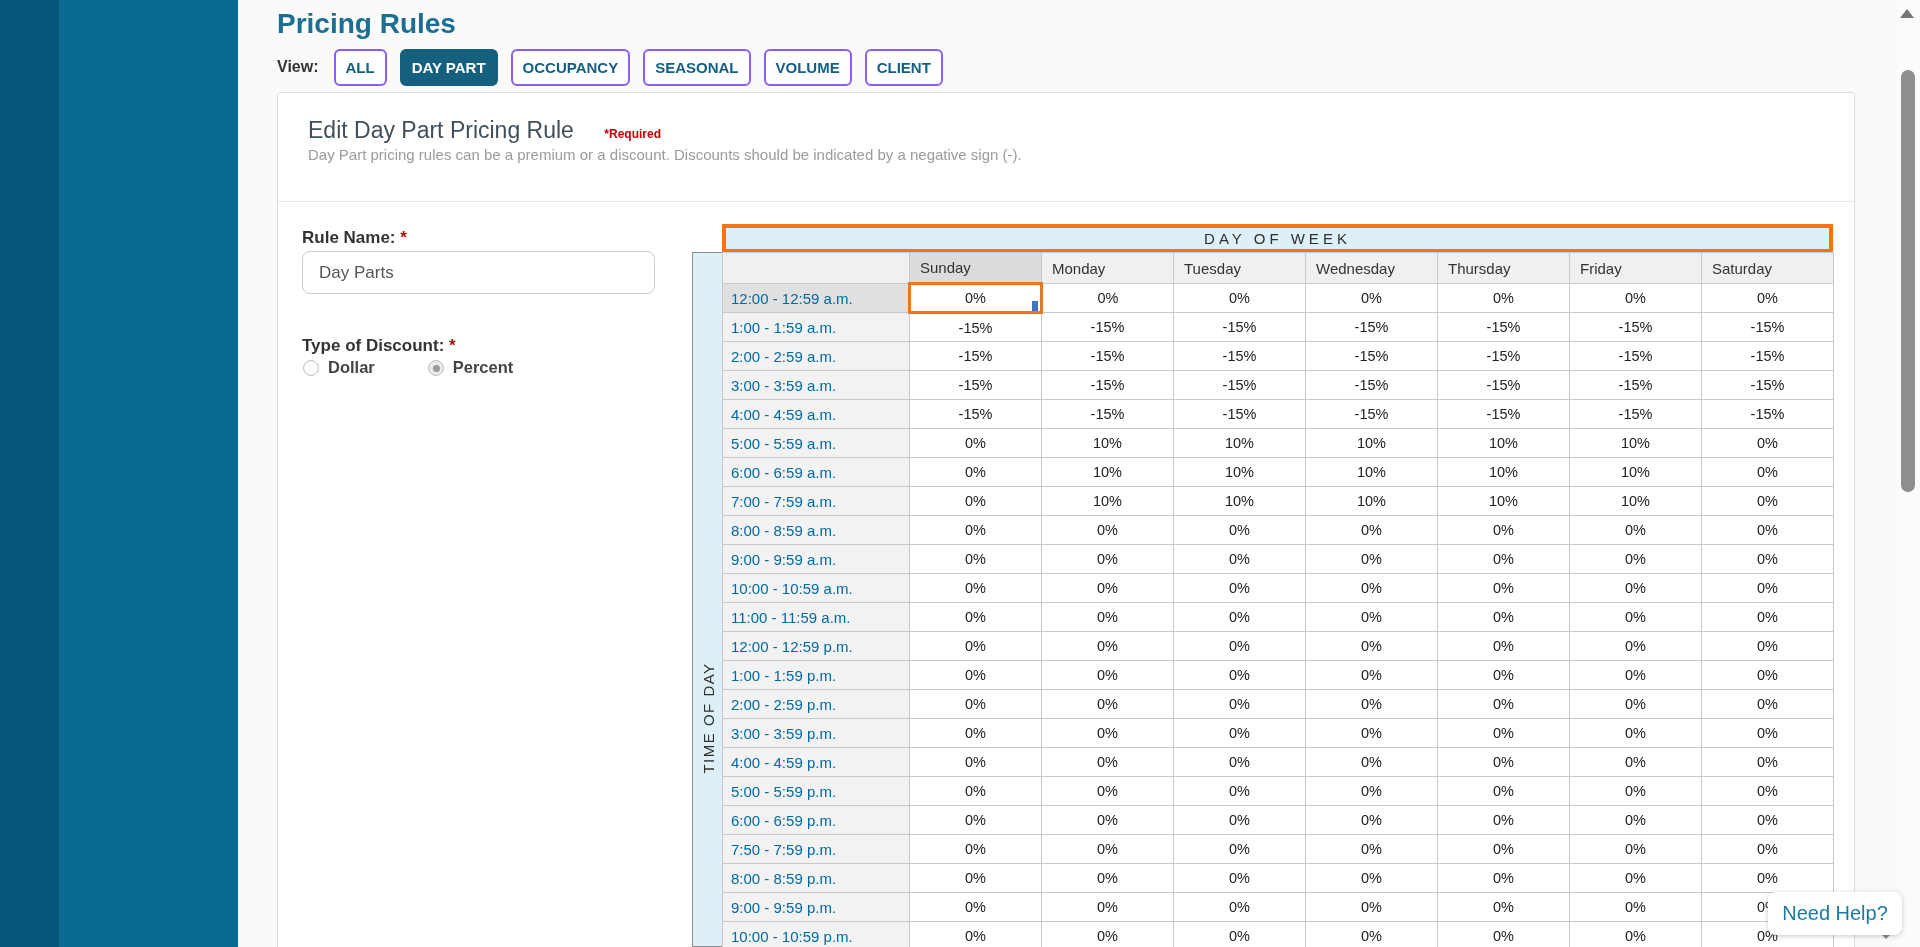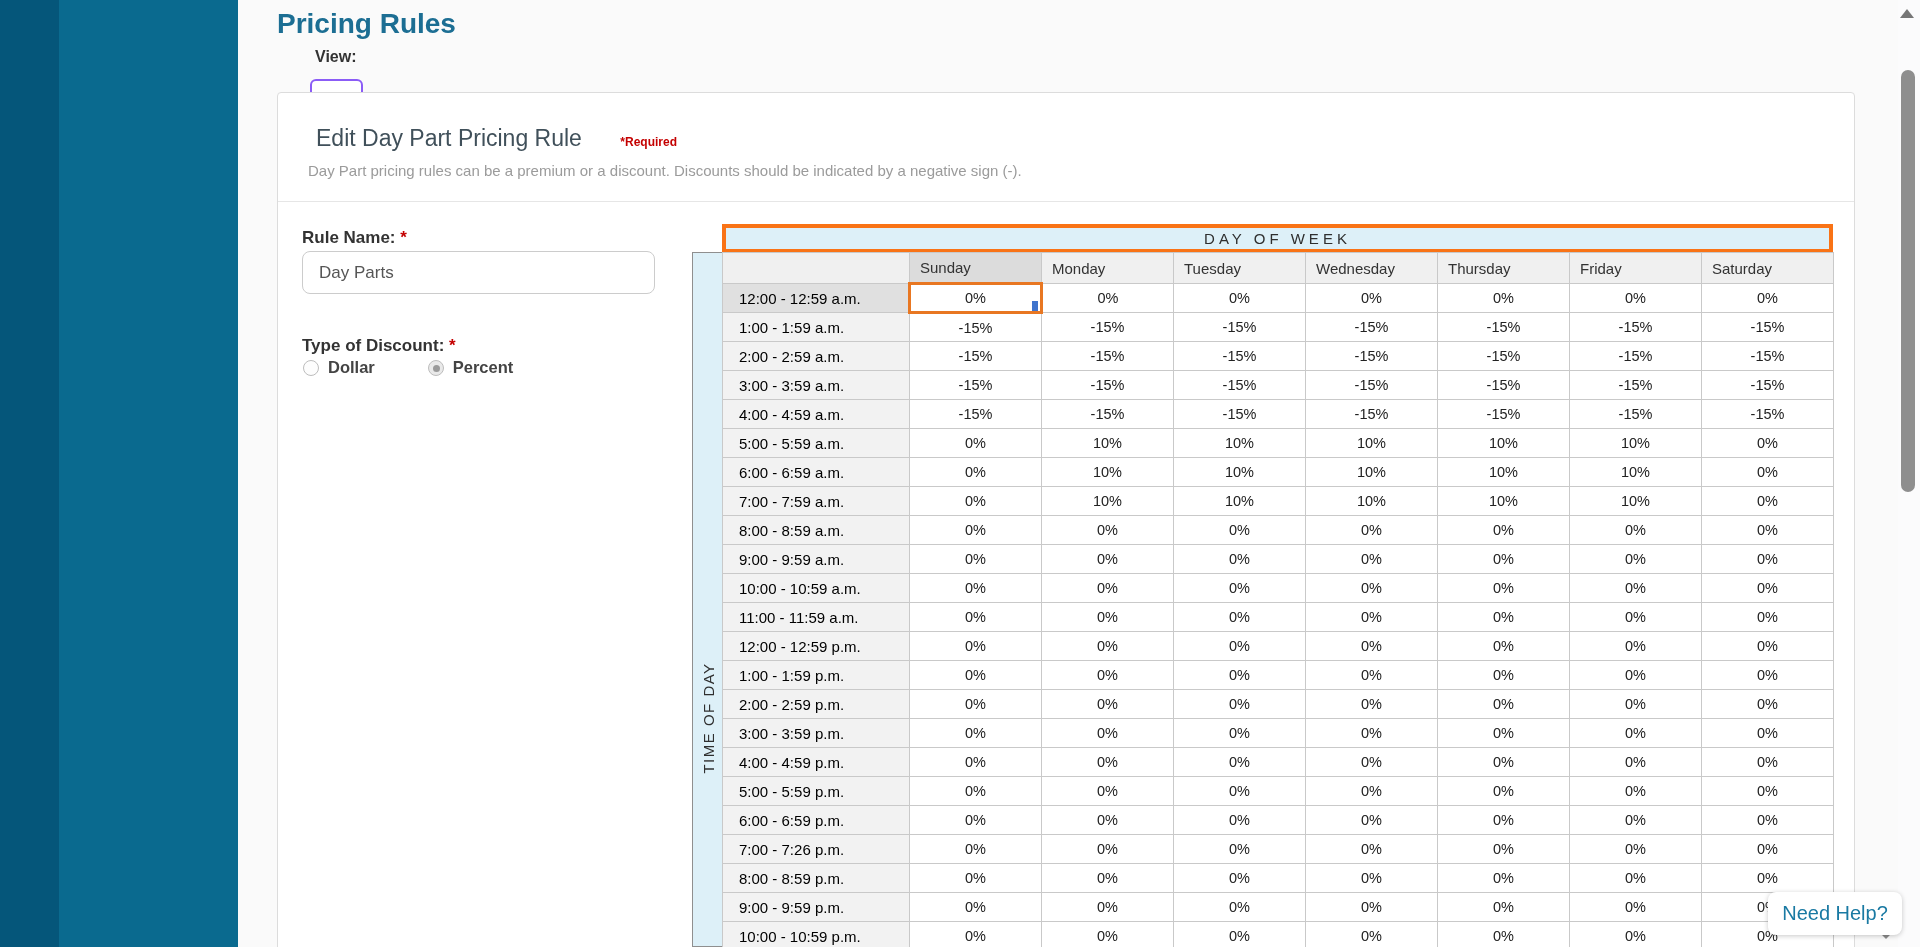--- a/index.html
+++ b/index.html
@@ -17,28 +17,28 @@
   .logo-circle { width:42px; height:42px; border-radius:50%; background:#fff; color:#0a6a8f; font-weight:700; font-size:19px; display:flex; align-items:center; justify-content:center; letter-spacing:-1px; }
   .logo-text { color:#fff; font-size:27px; margin-left:2px; }
   .logo-tm { color:#fff; font-size:9px; vertical-align:top; position:relative; top:-10px; }
   .rail-ic { position:absolute; left:0; width:59px; height:38px; display:flex; align-items:center; justify-content:center; cursor:pointer; }
   .mi { position:absolute; left:59px; width:179px; height:38px; display:flex; align-items:center; padding:0 24px 0 25px; color:#fff; font-size:16px; letter-spacing:.5px; cursor:pointer; }
   .mi .lbl { flex:1; }
   .mi .chev { font-size:22px; line-height:18px; color:#fff; }
 
   
   .page-title { position:absolute; left:277px; top:8px; font-size:28px; font-weight:700; color:#1c6e93; margin:0; }
-  .viewbar { position:absolute; left:277px; top:48px; height:38px; display:flex; align-items:center; gap:13px;flex-direction:column; }
+  .viewbar { position:absolute; left:277px; top:48px; height:38px; display:flex; align-items:center; gap:13px; }
   .view-label { font-size:16px; font-weight:700; color:#333; margin-right:2px; }
   .vbtn { border:2px solid #8b5cf6; border-radius:6px; background:#fff; color:#135f85; font-weight:700; font-size:15px; padding:8px 10px; cursor:pointer; font-family:"Liberation Sans",sans-serif;text-align:right; }
   .vbtn.active { background:#15607f; border-color:#15607f; color:#fff; }
 
   .card { position:absolute; left:277px; top:92px; width:1578px; height:900px; background:#fff; border:1px solid #dcdcdc; border-radius:4px; }
   .card-head { padding:24px 30px 0 30px; }
-  .card-title { display:inline-block; font-size:23px; font-weight:400; color:#40505a; margin:8px; }
+  .card-title { display:inline-block; font-size:23px; font-weight:400; color:#40505a; margin:0; }
   .required-note { color:#c40000; font-weight:700; font-size:12px; margin-left:26px; }
   .card-desc { margin-top:2px; color:#9b9b9b; font-size:15px; }
   .card-divider { position:absolute; left:0; top:108px; width:100%; height:0; border-top:1px solid #e6e6e6; }
 
   .field-label { position:absolute; font-size:17px; font-weight:700; color:#333; }
   .req-star { color:#c40000; font-weight:700; }
   .rule-input { position:absolute; left:302px; top:251px; width:353px; height:43px; border:1px solid #ccc; border-radius:8px; padding:0 16px; font-size:17px; color:#555; background:#fff; font-family:"Liberation Sans",sans-serif; }
   .radios { position:absolute; left:303px; top:358px; display:flex; align-items:center; }
   .radio { width:16px; height:16px; border-radius:50%; border:1px solid #bdbdbd; background:#fdfdfd; display:inline-block; position:relative; cursor:pointer; }
   .radio.on { background:#e9e9e9; }
@@ -48,21 +48,21 @@
 
   
   .dow-band { position:absolute; left:722px; top:224px; width:1111px; height:29px; background:#ddf0f8; border:4px solid #f97316; display:flex; align-items:center; justify-content:center; font-size:15px; letter-spacing:4px; color:#2f2f2f; }
   .tod-strip { position:absolute; left:692px; top:252px; width:30px; height:695px; background:#ddf0f8; border:1px solid #8f8f8f; border-right:none; }
   .tod-label { position:absolute; left:50%; top:465px; transform:translate(-50%,-50%) rotate(-90deg); white-space:nowrap; font-size:15px; letter-spacing:1.5px; color:#2f2f2f; }
 
   table.grid { position:absolute; left:722px; top:252px; width:1111px; border-collapse:collapse; table-layout:fixed; background:#fff; }
   table.grid th, table.grid td { border:1px solid #c9c9c9; overflow:hidden; white-space:nowrap; }
   table.grid thead th { height:31px; background:#f0f0f0; font-weight:400; font-size:15px; color:#333; text-align:left; padding-left:10px; }
   table.grid thead th.hl { background:#dcdcdc; }
-  table.grid td.time { height:29px; background:#f2f2f2; font-size:15px; color:#000000; padding-left:16px; }
+  table.grid td.time { height:29px; background:#f2f2f2; font-size:15px; color:#0369a1; padding-left:8px; }
   table.grid td.time.hl { background:#e0e0e0; }
   table.grid td.val { height:29px; background:#fff; font-size:14.5px; color:#222; text-align:center; cursor:cell; }
   table.grid td.val.sel { border:3px solid #e87722; position:relative; }
   .fill-handle { position:absolute; right:2px; bottom:-6px; width:6px; height:16px; background:#3f74cd; }
 
   
   .help-tail { position:absolute; left:1879px; top:922px; width:14px; height:14px; background:#8b8b8b; transform:rotate(45deg); z-index:8; }
   .help-btn { position:absolute; left:1768px; top:892px; width:134px; height:43px; background:#fff; border-radius:8px; box-shadow:0 1px 5px rgba(0,0,0,.22); color:#1a7aa3; font-size:20px; display:flex; align-items:center; justify-content:center; cursor:pointer; z-index:9; }
 
   
@@ -432,21 +432,21 @@
         <td class="time">6:00 - 6:59 p.m.</td>
         <td class="val">0%</td>
         <td class="val">0%</td>
         <td class="val">0%</td>
         <td class="val">0%</td>
         <td class="val">0%</td>
         <td class="val">0%</td>
         <td class="val">0%</td>
       </tr>
       <tr>
-        <td class="time">7:00 - 7:26 p.m.</td>
+        <td class="time">7:50 - 7:59 p.m.</td>
         <td class="val">0%</td>
         <td class="val">0%</td>
         <td class="val">0%</td>
         <td class="val">0%</td>
         <td class="val">0%</td>
         <td class="val">0%</td>
         <td class="val">0%</td>
       </tr>
       <tr>
         <td class="time">8:00 - 8:59 p.m.</td>

